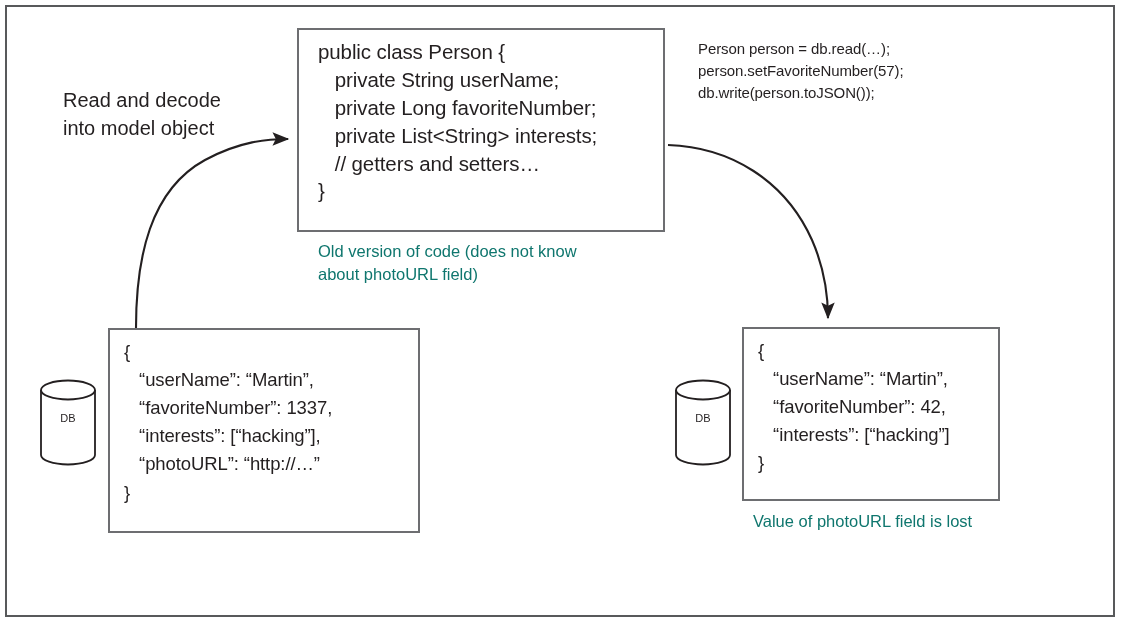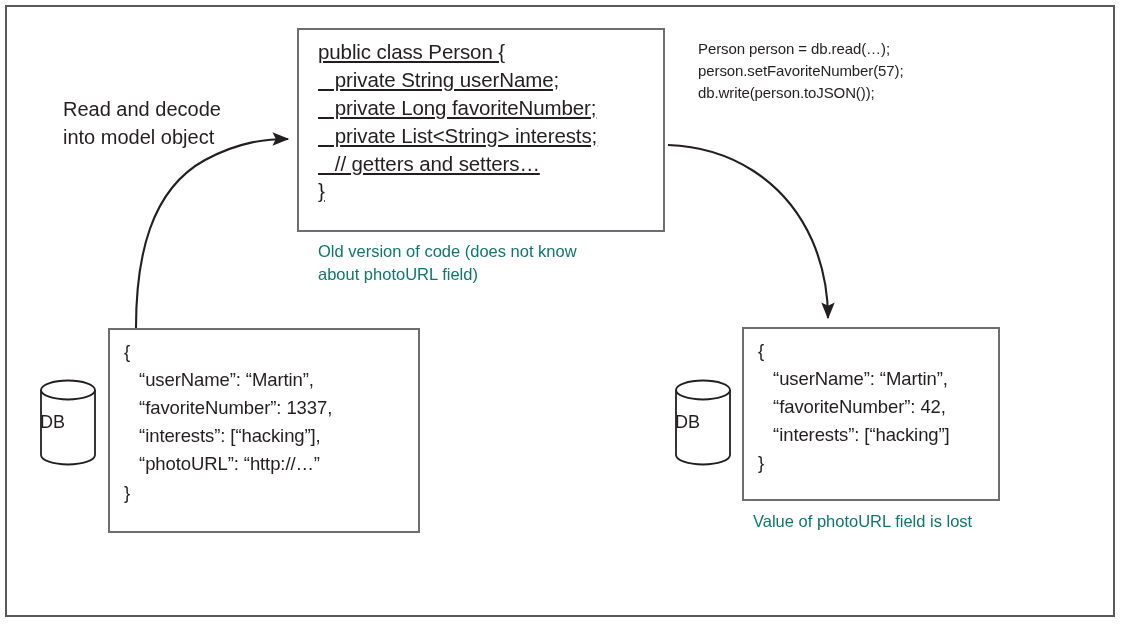--- a/index.html
+++ b/index.html
@@ -49,21 +49,20 @@
   #code-box {
     left: 297px;
     top: 28px;
     width: 368px;
     height: 204px;
   }
   #code-box-text {
     left: 318px;
     top: 38px;
     font-size: 20.5px;
-    text-decoration: underline;
   }
   
   #snippet-text {
     left: 698px;
     top: 38px;
     font-size: 15px;
     line-height: 1.45;
   }
   
   #json-left-box {
@@ -100,29 +99,28 @@
   }
   #code-caption { left: 318px; top: 240px; }
   #json-left-caption { left: 120px; top: 543px; }
   #json-right-caption { left: 753px; top: 510px; text-align: right; }
   .arrow-label {
     position: absolute;
     font-size: 20px;
     line-height: 1.4;
     white-space: pre;
     color: #231f20;
-    margin-top: 9px;
   }
   #label-read { left: 63px; top: 86px; }
   #label-write { left: 845px; top: 201px; }
   .db-label {
     position: absolute;
-    font-size: 18px;
+    font-size: 11px;
     color: #231f20;
-    text-align: left;
+    text-align: center;
   }
   #db-left-label { left: 40px; top: 412px; width: 56px; }
   #db-right-label { left: 675px; top: 412px; width: 56px; }
 </style>
 </head>
 <body>
 
 <div id="canvas">
 
   <div id="frame"></div>

